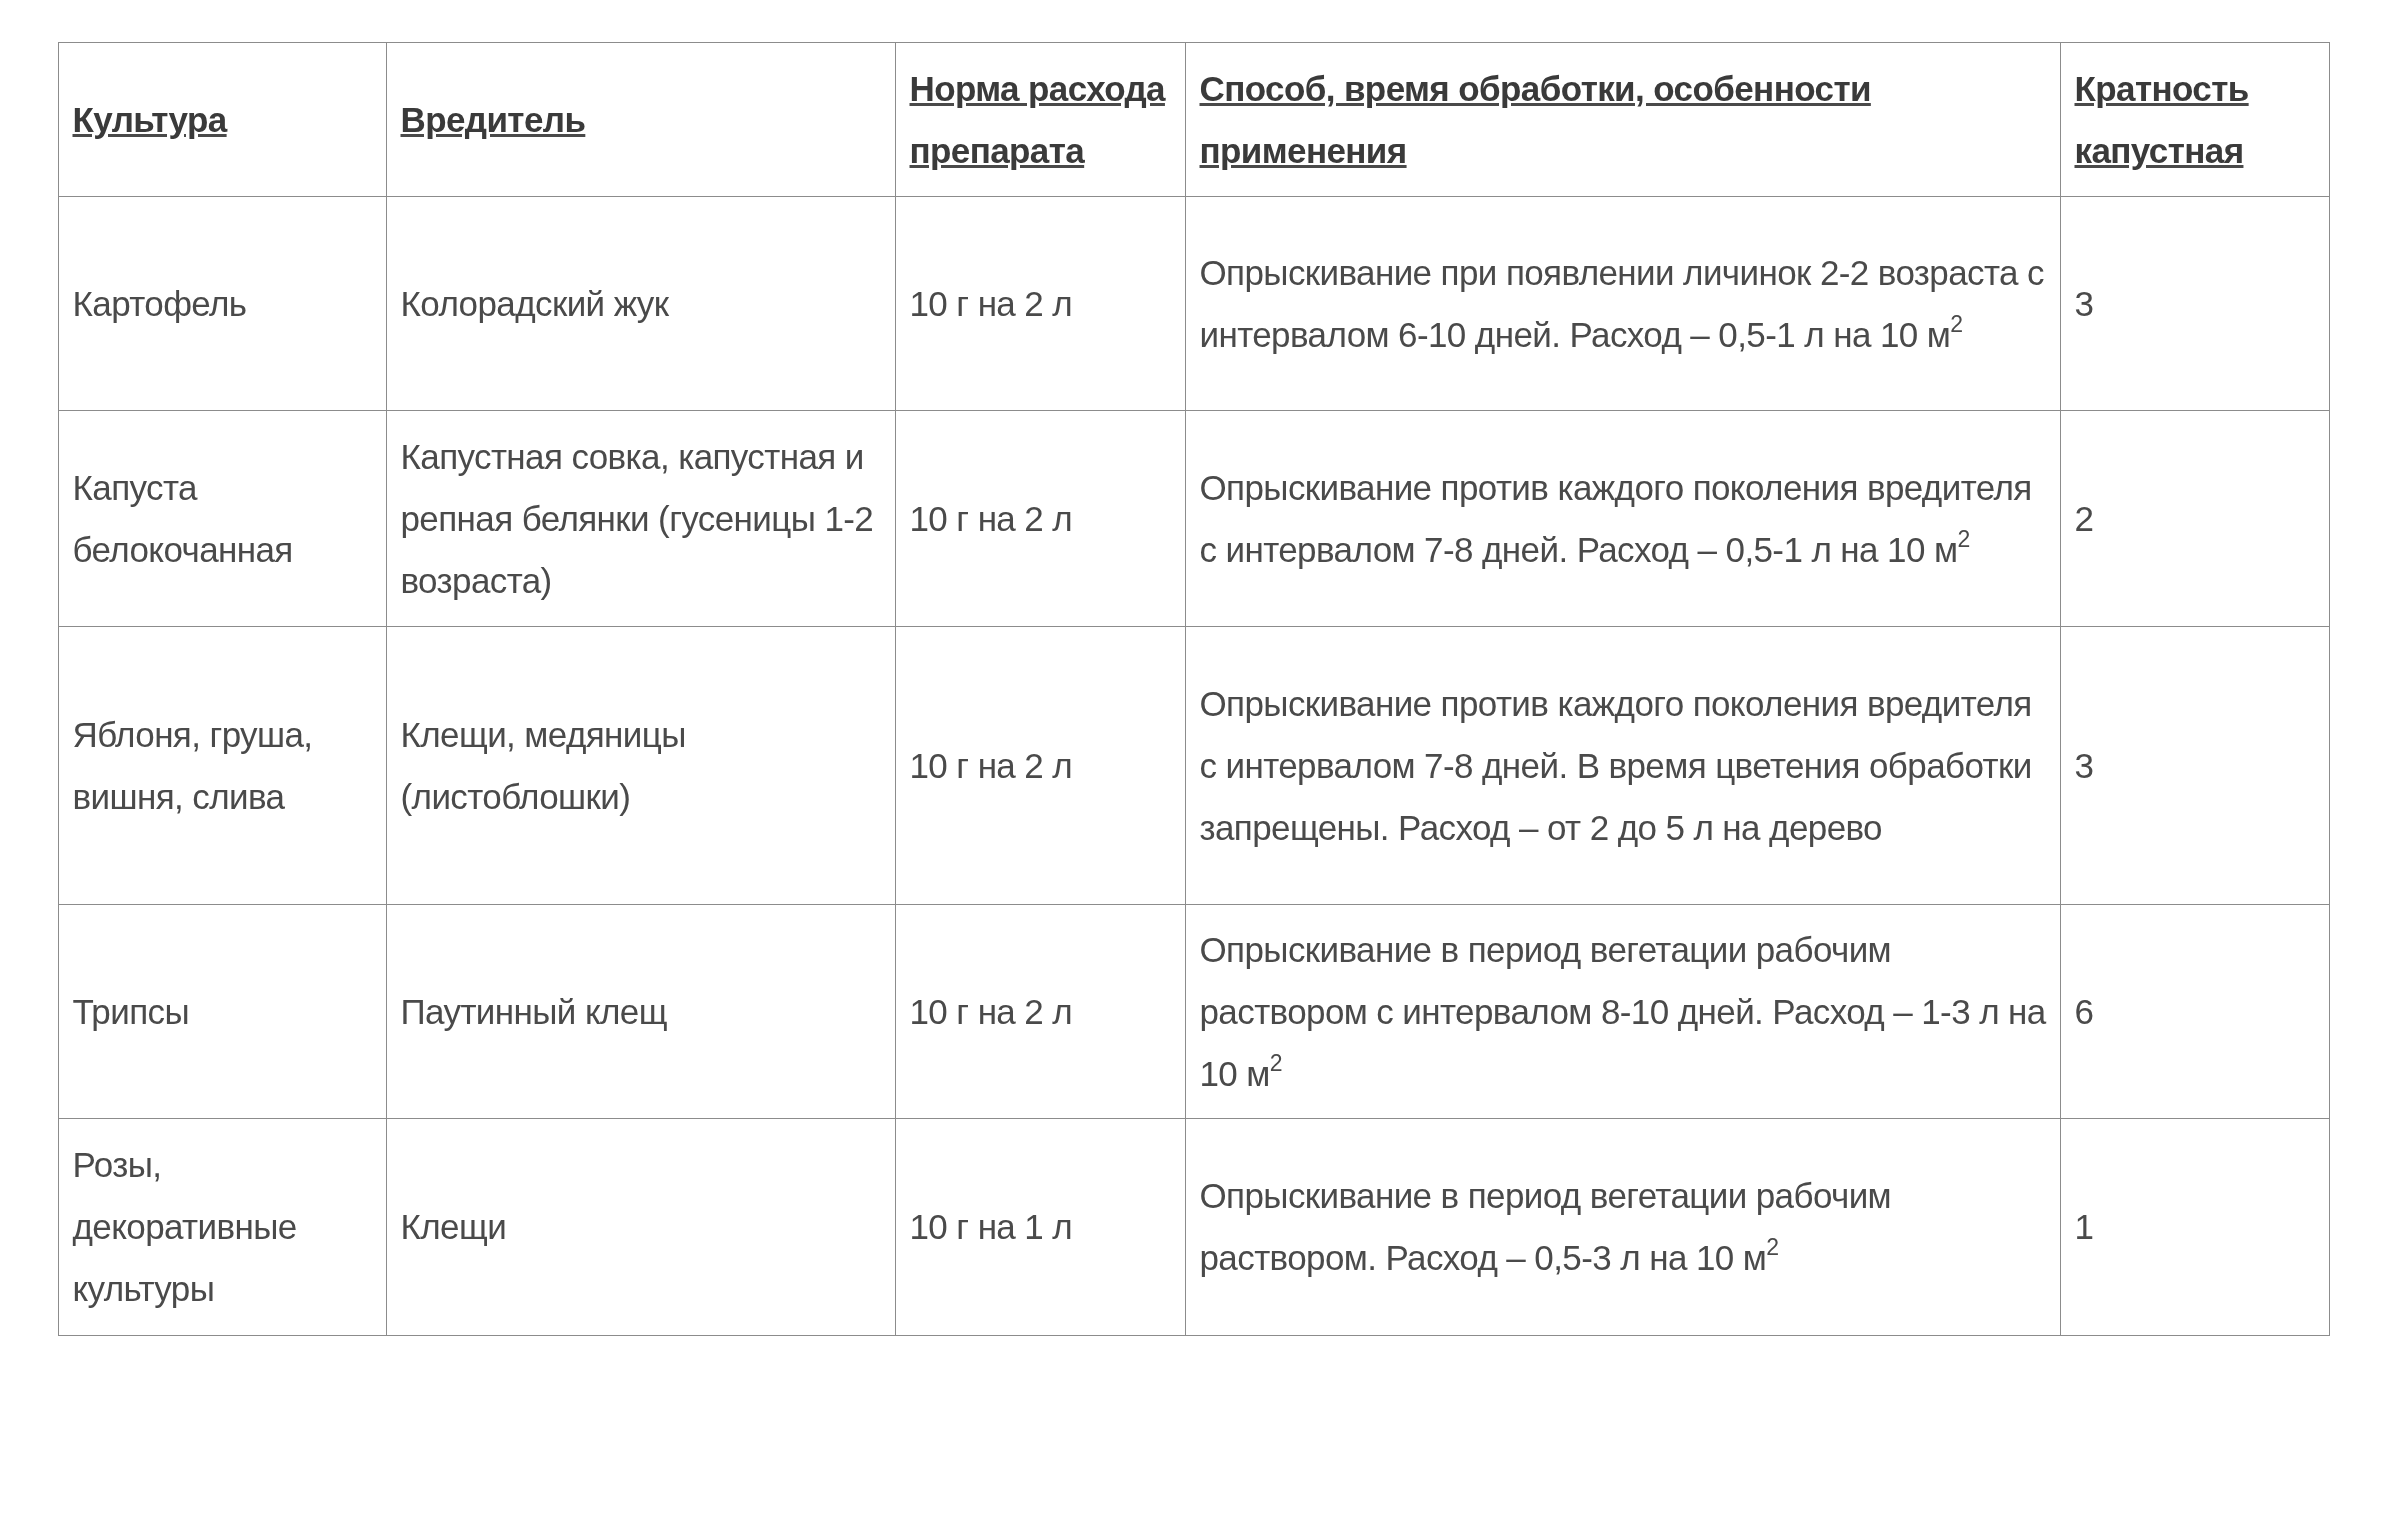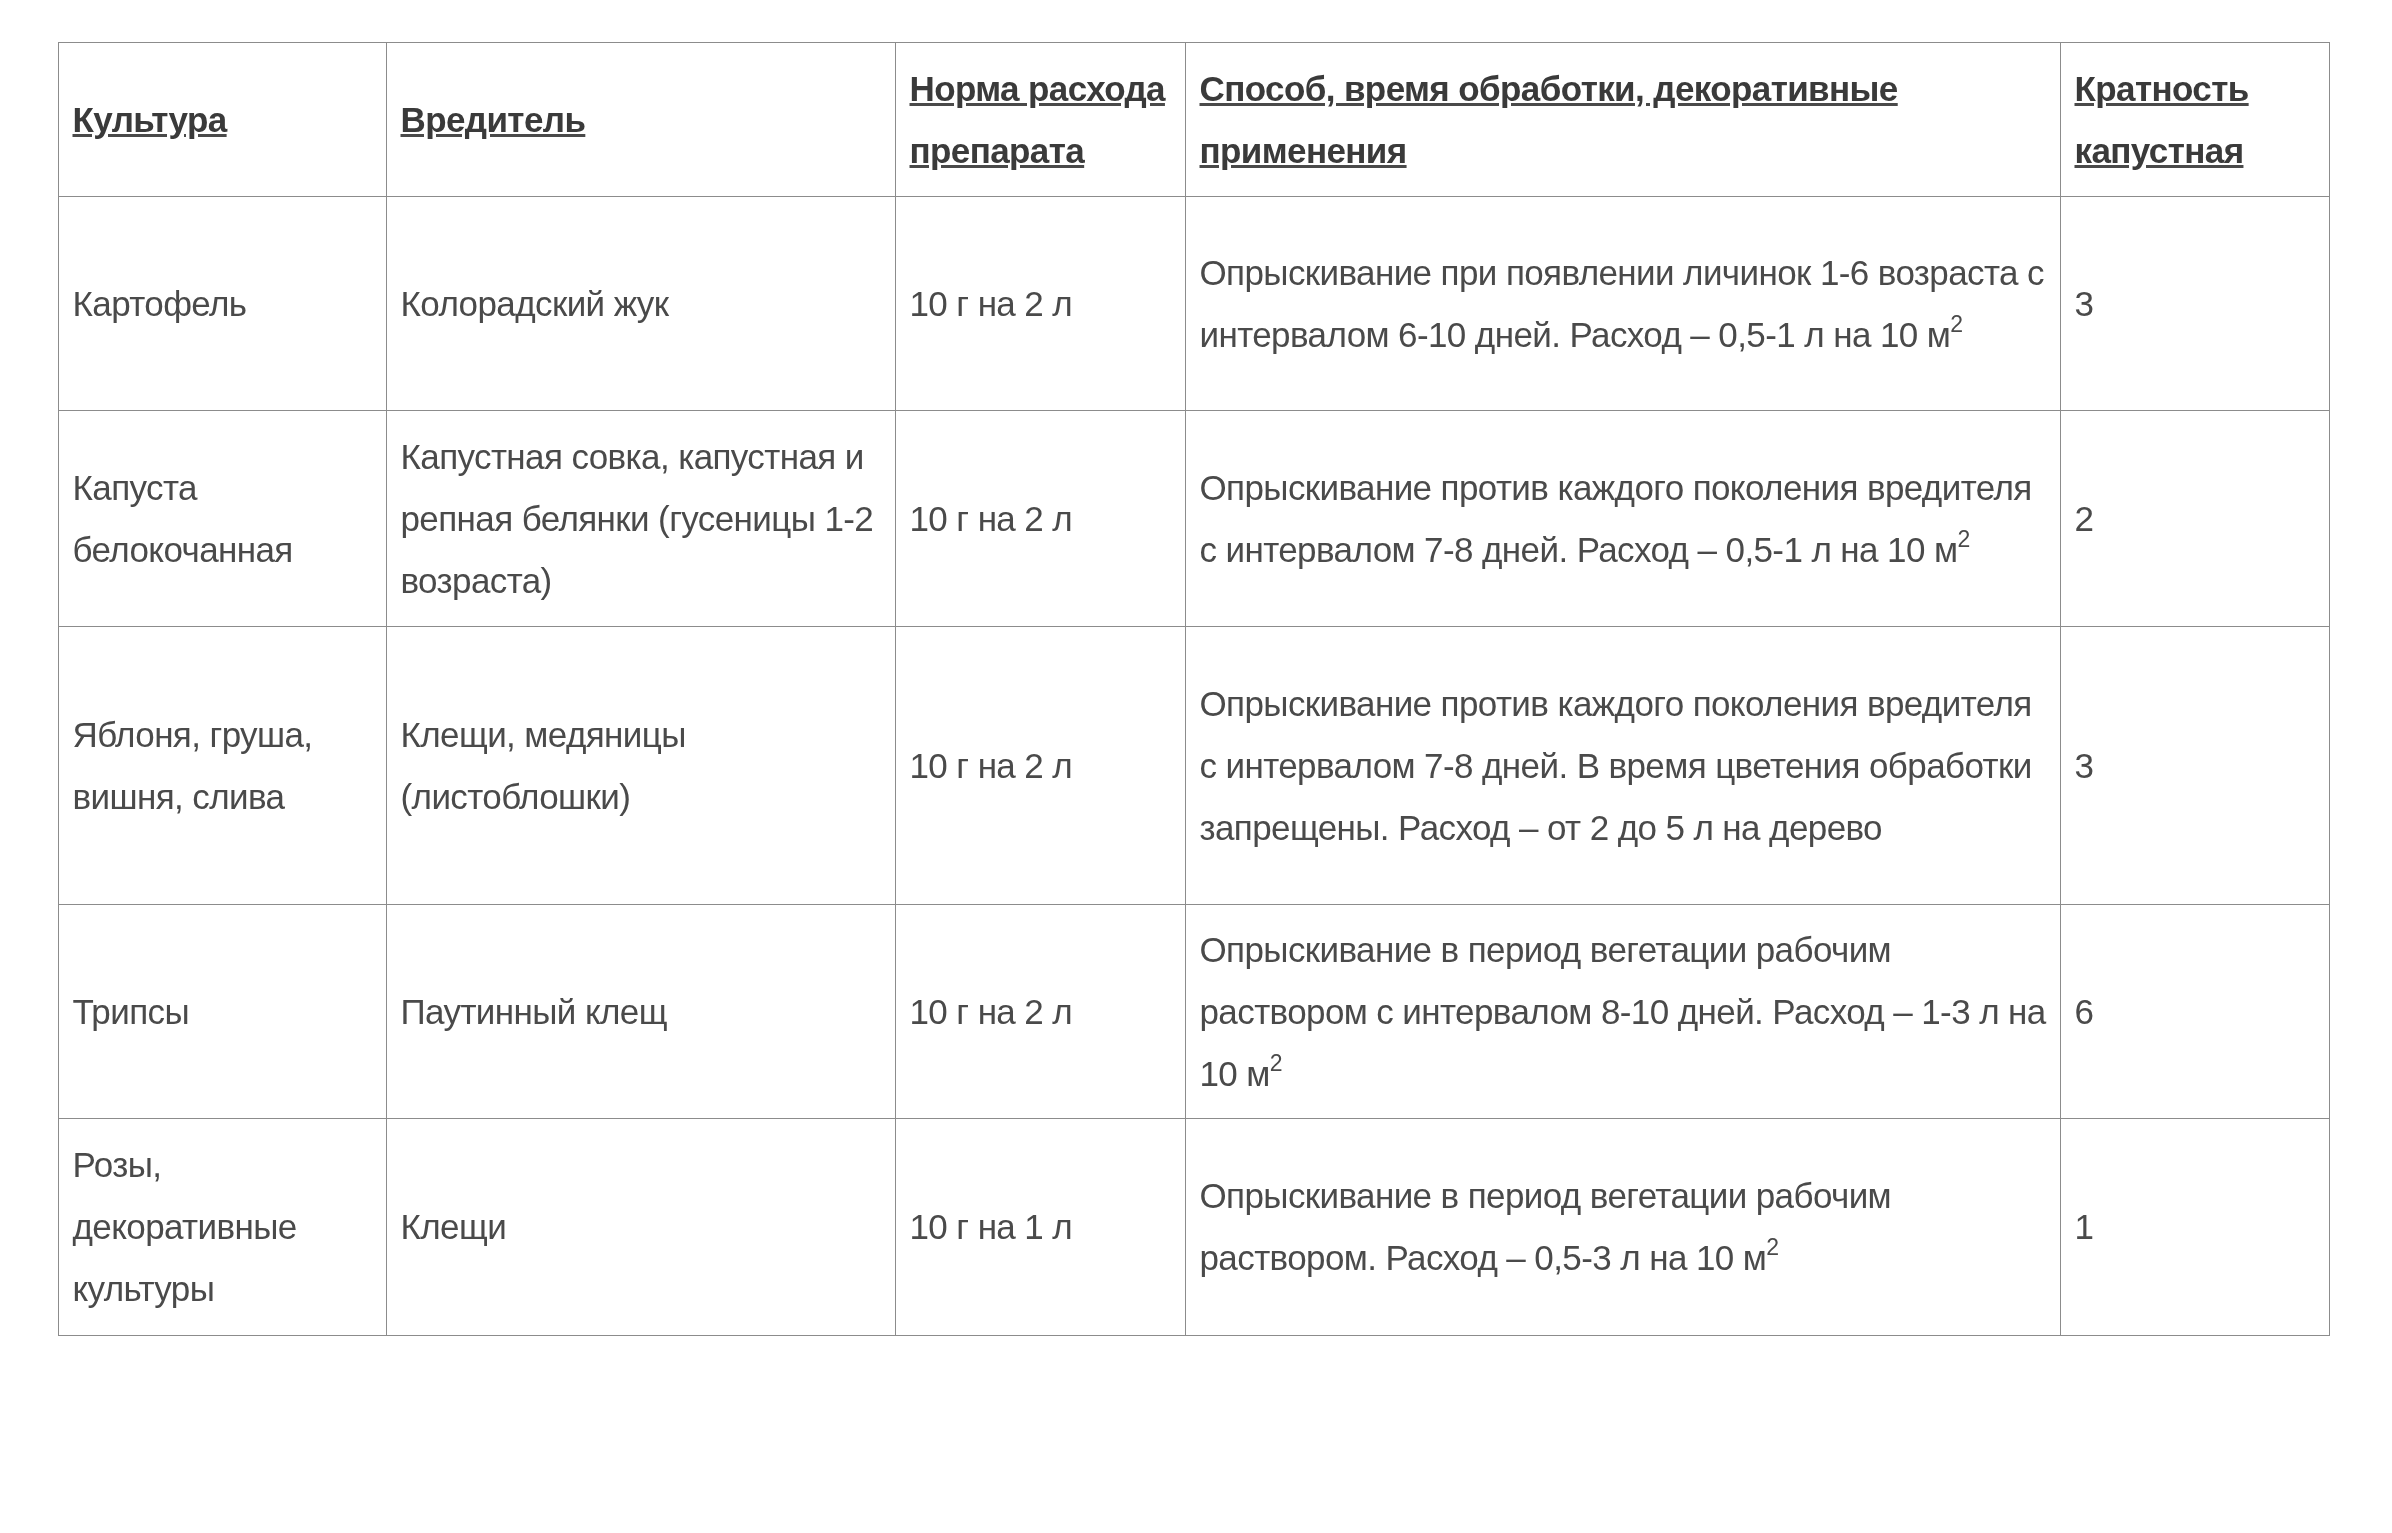--- a/index.html
+++ b/index.html
@@ -66,30 +66,30 @@
       <col class="c2">
       <col class="c3">
       <col class="c4">
       <col class="c5">
   </colgroup>
   <thead>
     <tr class="h-head">
       <th>Культура</th>
       <th>Вредитель</th>
       <th>Норма расхода препарата</th>
-      <th>Способ, время обработки, декоративные применения</th>
+      <th>Способ, время обработки, особенности применения</th>
       <th>Кратность капустная</th>
     </tr>
   </thead>
   <tbody>
     <tr class="h-r1">
       <td>Картофель</td>
       <td>Колорадский жук</td>
       <td>10 г на 2 л</td>
-      <td><span>Опрыскивание при появлении личинок 1-6 возраста с интервалом 6-10 дней. Расход – 0,5-1 л на 10 м</span><sup>2</sup></td>
+      <td><span>Опрыскивание при появлении личинок 2-2 возраста с интервалом 6-10 дней. Расход – 0,5-1 л на 10 м</span><sup>2</sup></td>
       <td>3</td>
     </tr>
     <tr class="h-r2">
       <td>Капуста белокочанная</td>
       <td>Капустная совка, капустная и репная белянки (гусеницы 1-2 возраста)</td>
       <td>10 г на 2 л</td>
       <td><span>Опрыскивание против каждого поколения вредителя с интервалом 7-8 дней. Расход – 0,5-1 л на 10 м</span><sup>2</sup></td>
       <td>2</td>
     </tr>
     <tr class="h-r3">

